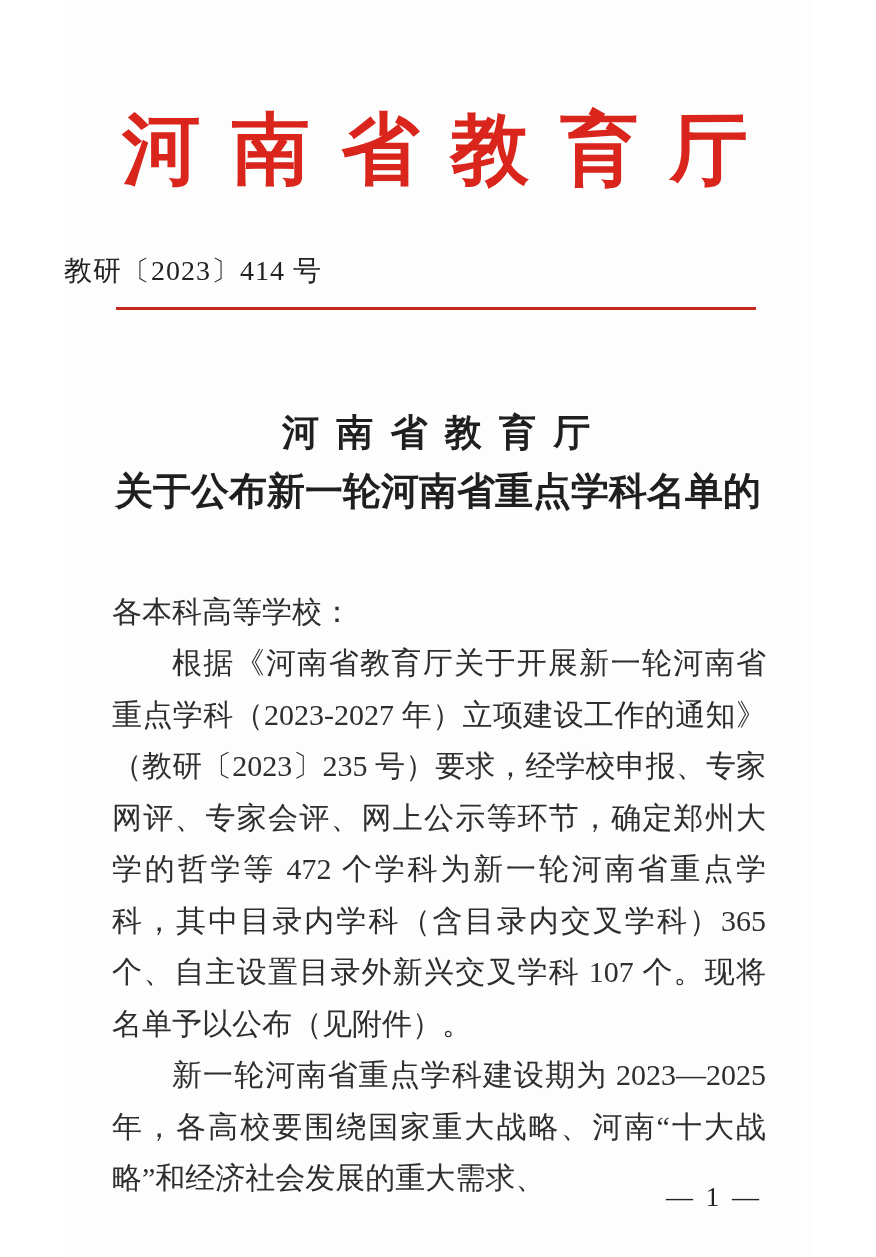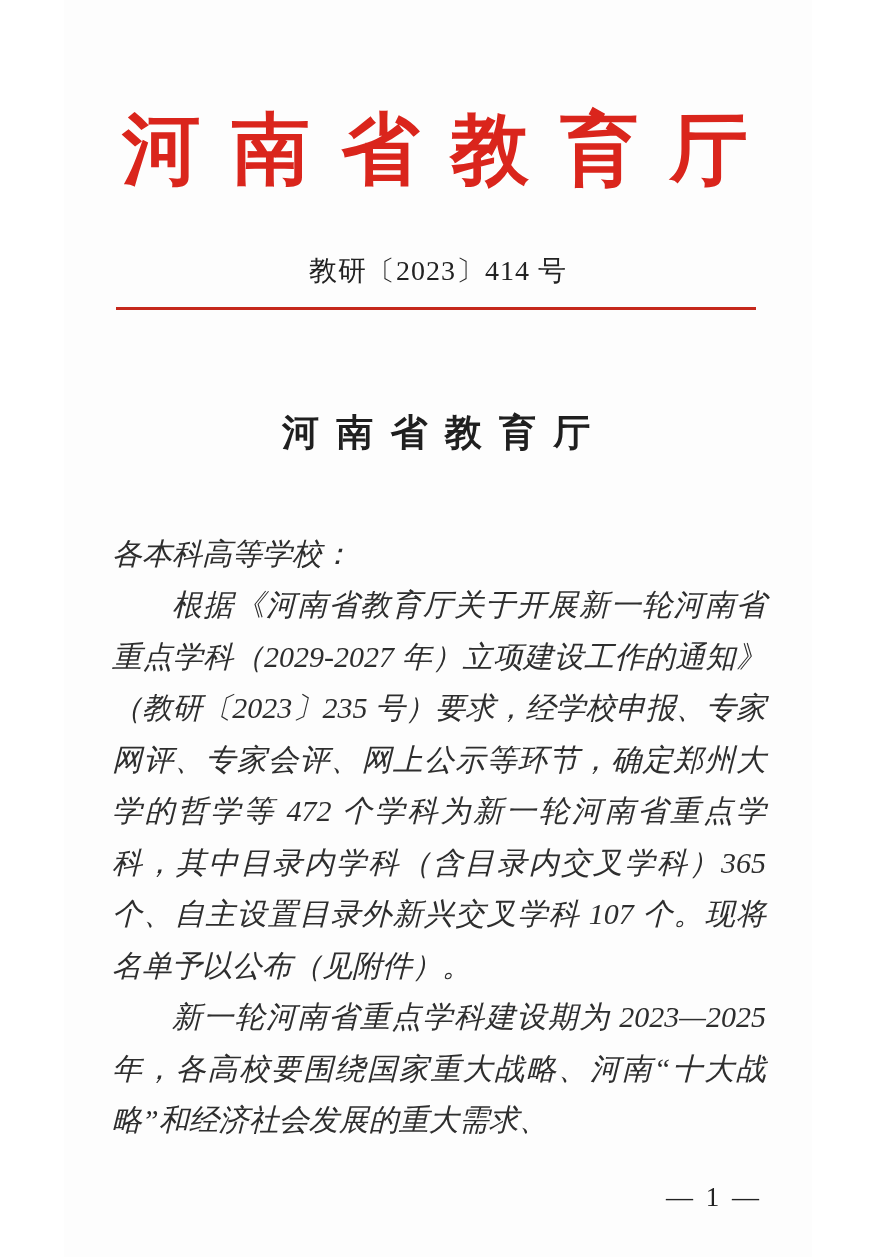--- a/index.html
+++ b/index.html
@@ -27,21 +27,21 @@
     text-align:center;
     font-size:78px;
     line-height:1.18;
     font-weight:600;
     color:var(--red-header);
     letter-spacing:6px;
     white-space:nowrap;
   }
   .doc-number{
     margin-top:58px;
-    text-align:center;
+    text-align:left;
     font-size:28px;
     line-height:1.2;
     color:var(--ink-dark);
     letter-spacing:1px;
   }
   .red-rule{
     height:3px;
     background:var(--red-rule);
     margin:19px 56px 0 52px;
   }
@@ -70,21 +70,21 @@
   }
   
   .body{
     margin:66px 46px 0 48px;
     font-size:30px;
     line-height:51.5px;
     color:var(--ink);
     text-align:justify;
     text-justify:inter-character;
   }
-  .body p{margin:0;font-style:italic;}
+  .body p{margin:0;}
   .salutation{text-indent:0;}
   .para{text-indent:2em;}
   
   .page-number{
     position:absolute;
     right:50px;
     bottom:44px;
     font-size:27px;
     letter-spacing:3px;
     color:var(--ink-dark);
@@ -97,23 +97,24 @@
 <div class="page">
 
   <header>
     <div class="agency">河 南 省 教 育 厅</div>
     <div class="doc-number">教研〔2023〕414 号</div>
     <div class="red-rule"></div>
   </header>
 
   <section class="notice-title">
     <div class="t1">河 南 省 教 育 厅</div>
+    <div class="t2">关于公布新一轮河南省重点学科名单的</div>
   </section>
 
   <section class="body">
     <p class="salutation">各本科高等学校：</p>
-    <p class="para">根据《河南省教育厅关于开展新一轮河南省重点学科（2029-2027 年）立项建设工作的通知》（教研〔2023〕235 号）要求，经学校申报、专家网评、专家会评、网上公示等环节，确定郑州大学的哲学等 472 个学科为新一轮河南省重点学科，其中目录内学科（含目录内交叉学科）365 个、自主设置目录外新兴交叉学科 107 个。现将名单予以公布（见附件）。</p>
+    <p class="para">根据《河南省教育厅关于开展新一轮河南省重点学科（2023-2027 年）立项建设工作的通知》（教研〔2023〕235 号）要求，经学校申报、专家网评、专家会评、网上公示等环节，确定郑州大学的哲学等 472 个学科为新一轮河南省重点学科，其中目录内学科（含目录内交叉学科）365 个、自主设置目录外新兴交叉学科 107 个。现将名单予以公布（见附件）。</p>
     <p class="para">新一轮河南省重点学科建设期为 2023—2025 年，各高校要围绕国家重大战略、河南“十大战略”和经济社会发展的重大需求、</p>
   </section>
 
   <footer class="page-number">— 1 —</footer>
 
 </div>
 
 </body></html>

